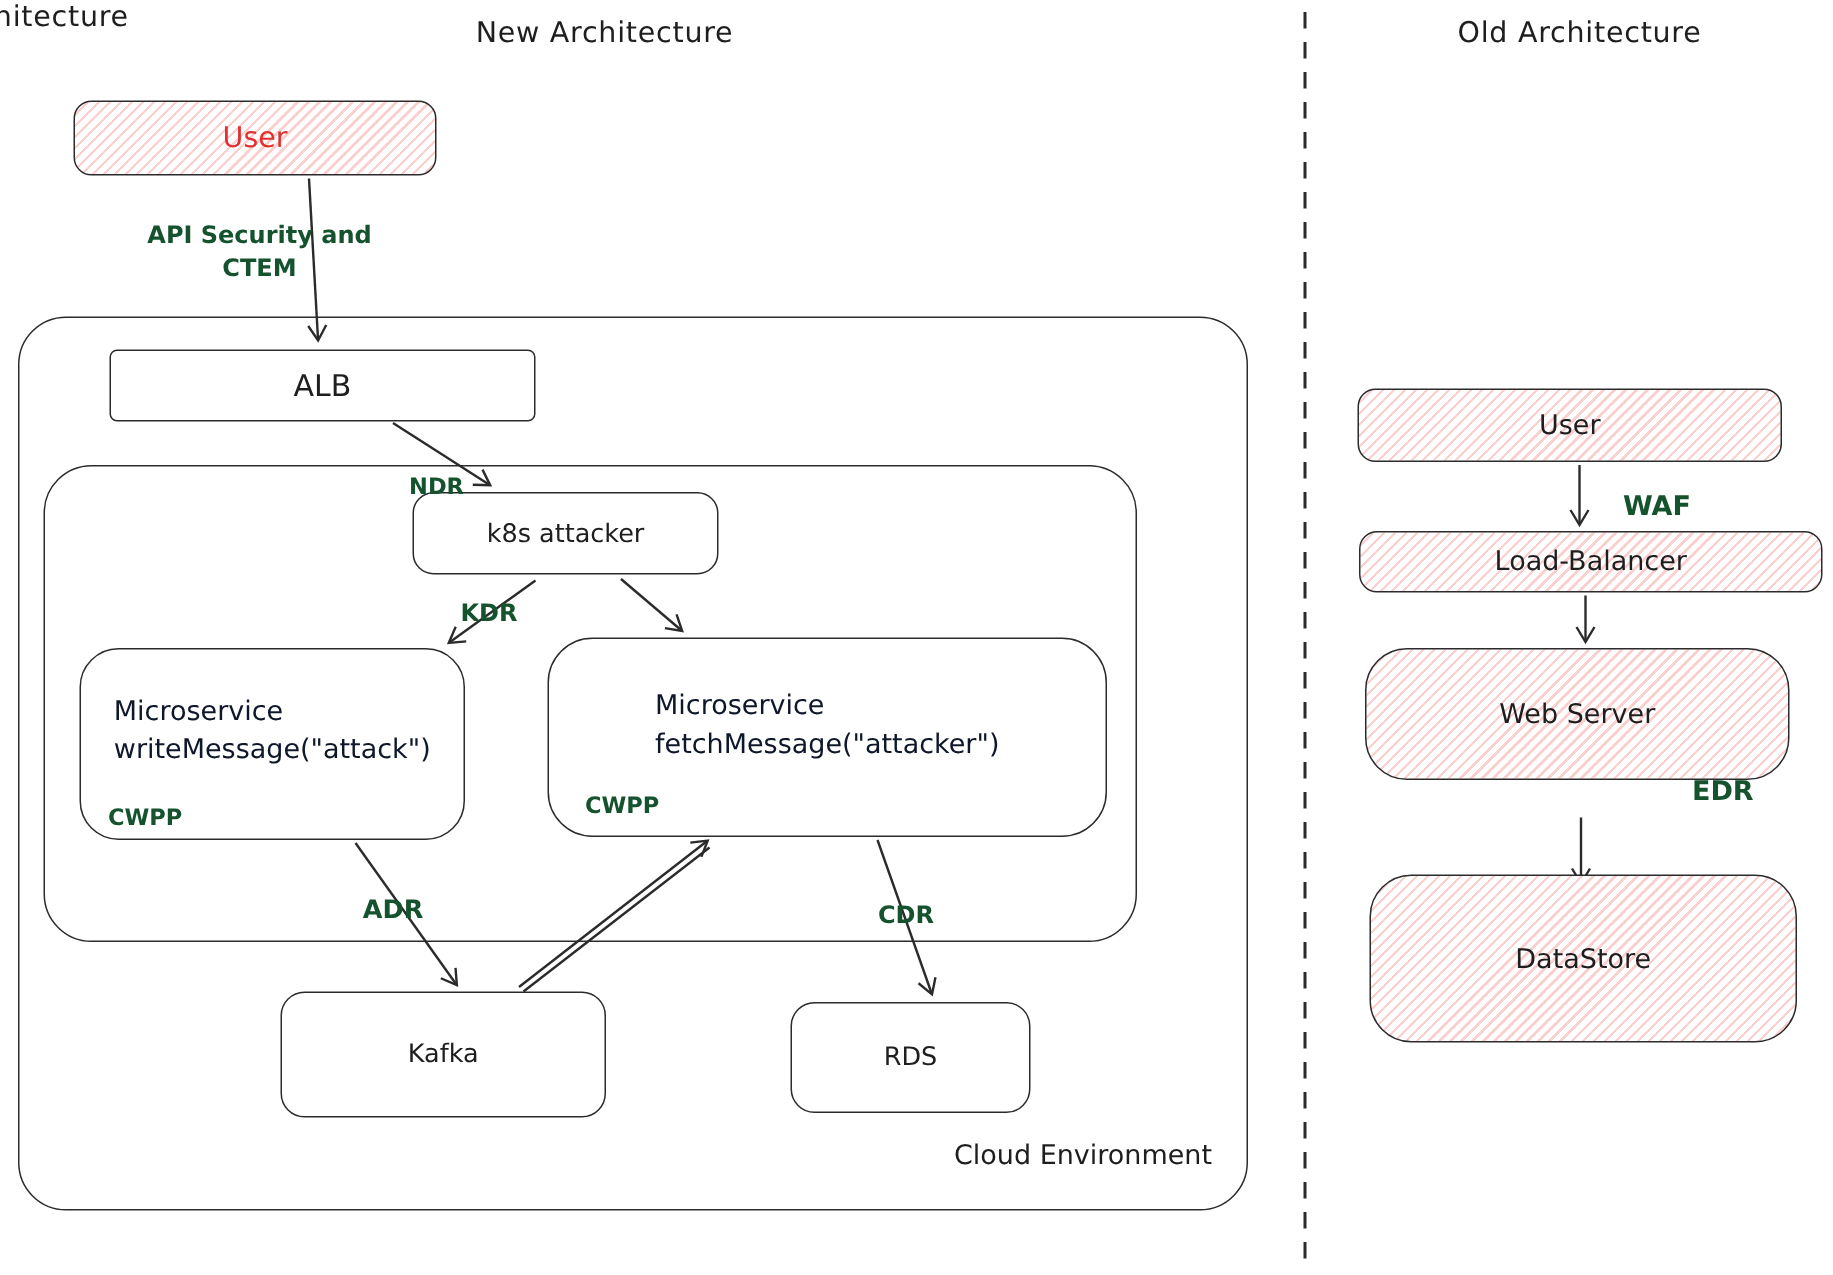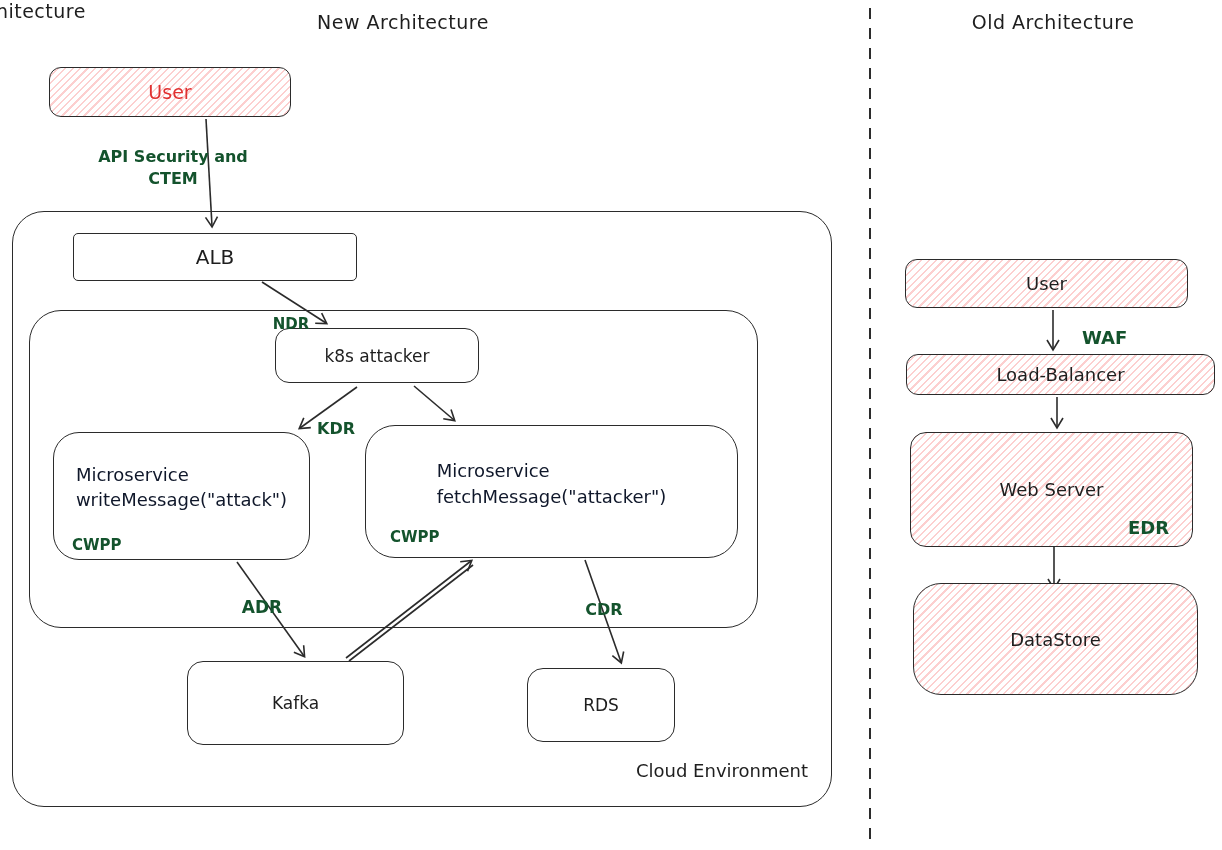--- a/index.html
+++ b/index.html
@@ -30,37 +30,37 @@
 
   
   .cloud-box{left:12px;top:211px;width:820px;height:596px;}
   .inner-box{left:29px;top:310px;width:729px;height:318px;}
   .user-new{left:49px;top:67px;width:242px;height:50px;border-radius:12px;font-size:19px;}
   .alb{left:73px;top:233px;width:284px;height:48px;border-radius:5px;font-size:20px;}
   .k8s{left:275px;top:328px;width:204px;height:55px;border-radius:14px;font-size:17px;}
   .ms-write{left:53px;top:432px;width:257px;height:128px;border-radius:26px;font-size:18px;line-height:1.4;padding-bottom:18px;}
   .ms-fetch{left:365px;top:425px;width:373px;height:133px;border-radius:30px;font-size:18px;line-height:1.4;padding-bottom:16px;}
   .kafka{left:187px;top:661px;width:217px;height:84px;border-radius:16px;font-size:17px;}
-  .rds{left:527px;top:668px;width:148px;height:74px;border-radius:16px;font-size:17px;}
+  .rds{left:527px;top:668px;width:160px;height:74px;border-radius:16px;font-size:17px;}
 
   .new-title{left:403px;top:11px;}
   .old-title{left:1053px;top:11px;}
   .api-label{left:173px;top:146px;font-size:16px;width:170px;white-space:normal;line-height:1.35;}
   .ndr-label{left:291px;top:292px;font-size:15px;margin-top:23px;}
-  .kdr-label{left:336px;top:399px;font-size:16px;margin-top:20px;}
+  .kdr-label{left:326px;top:399px;font-size:16px;}
   .adr-label{left:262px;top:597px;font-size:17px;}
   .cdr-label{left:604px;top:600px;font-size:16px;}
   .cwpp-left{left:72px;top:536px;font-size:15px;}
   .cwpp-right{left:390px;top:528px;font-size:15px;}
   .cloud-env-label{left:722px;top:760px;font-size:18px;}
 
   
   .user-old{left:905px;top:259px;width:283px;height:49px;border-radius:12px;font-size:18px;}
   .lb-old{left:906px;top:354px;width:309px;height:41px;border-radius:12px;font-size:18px;}
-  .ws-old{left:910px;top:432px;width:283px;height:115px;border-radius:16px;font-size:18px;}
+  .ws-old{left:910px;top:432px;width:283px;height:88px;border-radius:28px;font-size:18px;}
   .ds-old{left:913px;top:583px;width:285px;height:112px;border-radius:28px;font-size:18px;}
   .waf-label{left:1082px;top:327px;font-size:18px;}
   .edr-label{left:1128px;top:517px;font-size:18px;}
 </style>
 </head>
 <body>
 
 <div class="canvas">
 
   <svg class="arrow-layer" viewBox="0 0 1222 850">

